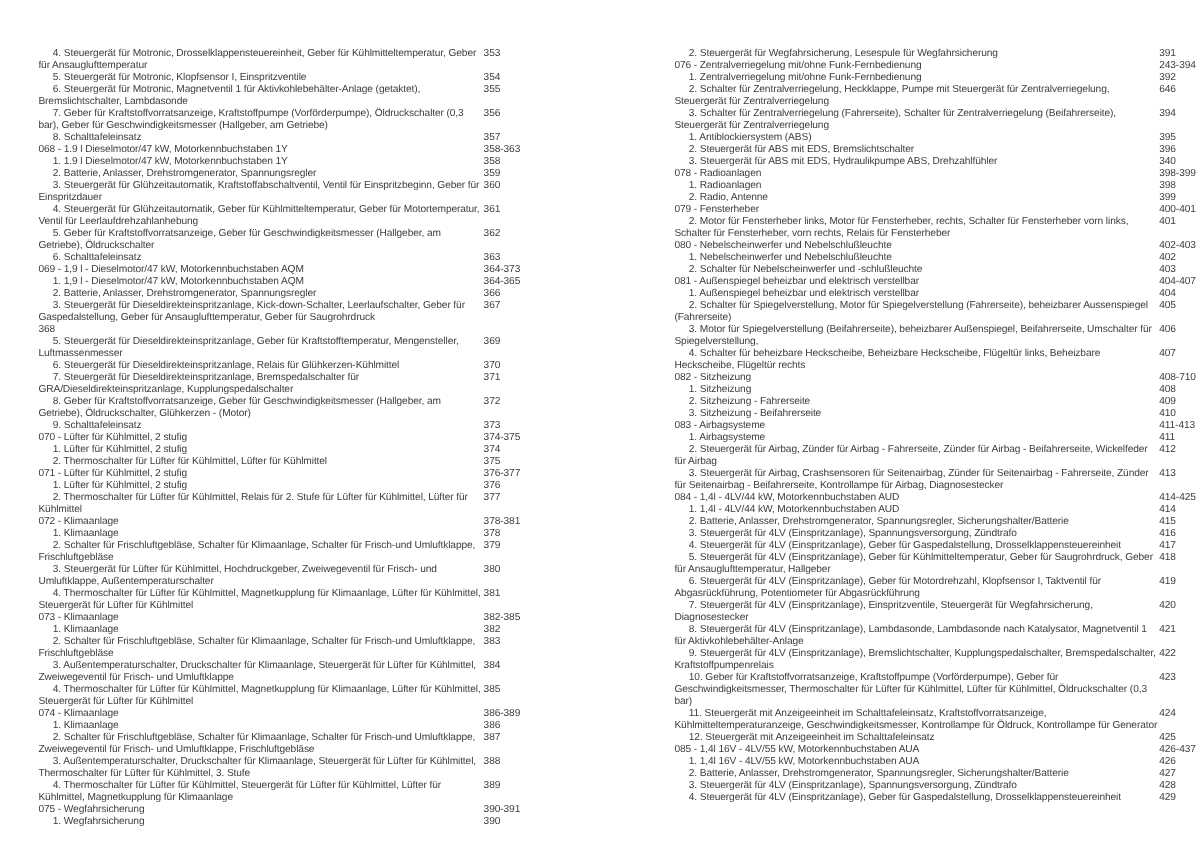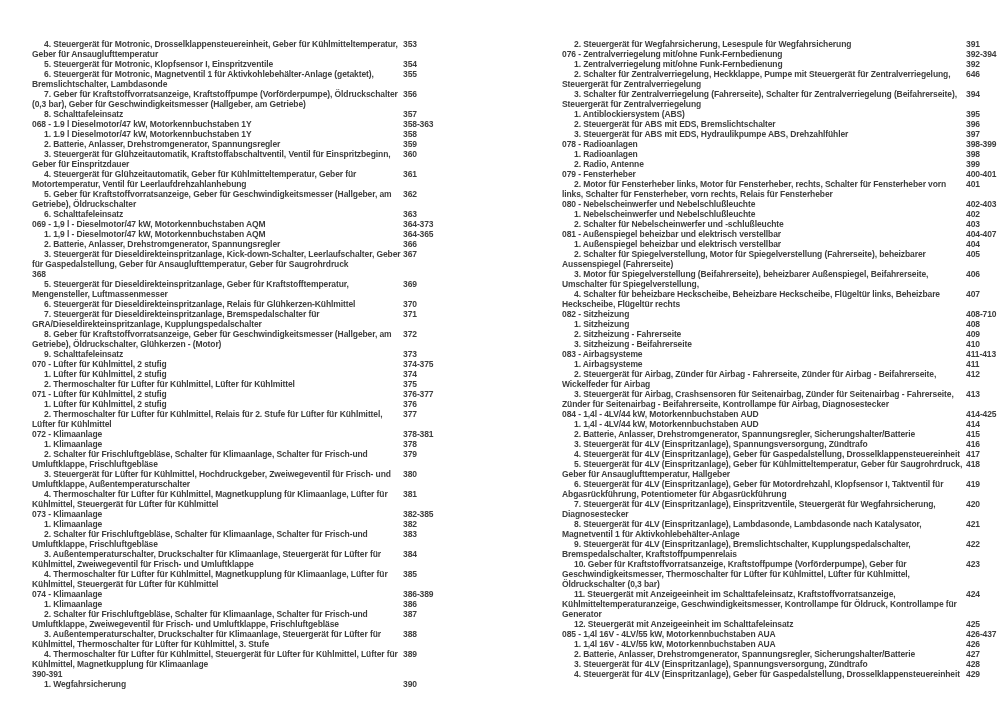--- a/index.html
+++ b/index.html
@@ -11,21 +11,20 @@
     position: relative;
     width: 1000px;
     height: 706px;
     background: #ffffff;
     overflow: hidden;
     font-family: "Liberation Sans", sans-serif;
     font-size: 8.5px;
     line-height: 10px;
     letter-spacing: -0.1px;
     color: #3d3d3d;
-    font-weight: bold;
   }
   .col {
     position: absolute;
     top: 39px;
   }
   .col-left  { left: 32px;  width: 425px; }
   .col-right { left: 562px; width: 440px; }
 
   .entry {
     display: flex;
@@ -217,35 +216,36 @@
       </div>
       <div class="entry item">
         <div class="entry-text">3. Außentemperaturschalter, Druckschalter für Klimaanlage, Steuergerät für Lüfter für Kühlmittel, Thermoschalter für Lüfter für Kühlmittel, 3. Stufe</div>
         <div class="entry-page">388</div>
       </div>
       <div class="entry item">
         <div class="entry-text">4. Thermoschalter für Lüfter für Kühlmittel, Steuergerät für Lüfter für Kühlmittel, Lüfter für Kühlmittel, Magnetkupplung für Klimaanlage</div>
         <div class="entry-page">389</div>
       </div>
       <div class="entry section">
+        <div class="entry-text">075 - Wegfahrsicherung</div>
         <div class="entry-page">390-391</div>
       </div>
       <div class="entry item">
         <div class="entry-text">1. Wegfahrsicherung</div>
         <div class="entry-page">390</div>
       </div>
     </div>
   <div class="col col-right">
       <div class="entry item">
         <div class="entry-text">2. Steuergerät für Wegfahrsicherung, Lesespule für Wegfahrsicherung</div>
         <div class="entry-page">391</div>
       </div>
       <div class="entry section">
         <div class="entry-text">076 - Zentralverriegelung mit/ohne Funk-Fernbedienung</div>
-        <div class="entry-page">392-394</div>
+        <div class="entry-page">243-394</div>
       </div>
       <div class="entry item">
         <div class="entry-text">1. Zentralverriegelung mit/ohne Funk-Fernbedienung</div>
         <div class="entry-page">392</div>
       </div>
       <div class="entry item">
         <div class="entry-text">2. Schalter für Zentralverriegelung, Heckklappe, Pumpe mit Steuergerät für Zentralverriegelung, Steuergerät für Zentralverriegelung</div>
         <div class="entry-page">646</div>
       </div>
       <div class="entry item">
@@ -255,21 +255,21 @@
       <div class="entry item">
         <div class="entry-text">1. Antiblockiersystem (ABS)</div>
         <div class="entry-page">395</div>
       </div>
       <div class="entry item">
         <div class="entry-text">2. Steuergerät für ABS mit EDS, Bremslichtschalter</div>
         <div class="entry-page">396</div>
       </div>
       <div class="entry item">
         <div class="entry-text">3. Steuergerät für ABS mit EDS, Hydraulikpumpe ABS, Drehzahlfühler</div>
-        <div class="entry-page">397</div>
+        <div class="entry-page">340</div>
       </div>
       <div class="entry section">
         <div class="entry-text">078 - Radioanlagen</div>
         <div class="entry-page">398-399</div>
       </div>
       <div class="entry item">
         <div class="entry-text">1. Radioanlagen</div>
         <div class="entry-page">398</div>
       </div>
       <div class="entry item">

